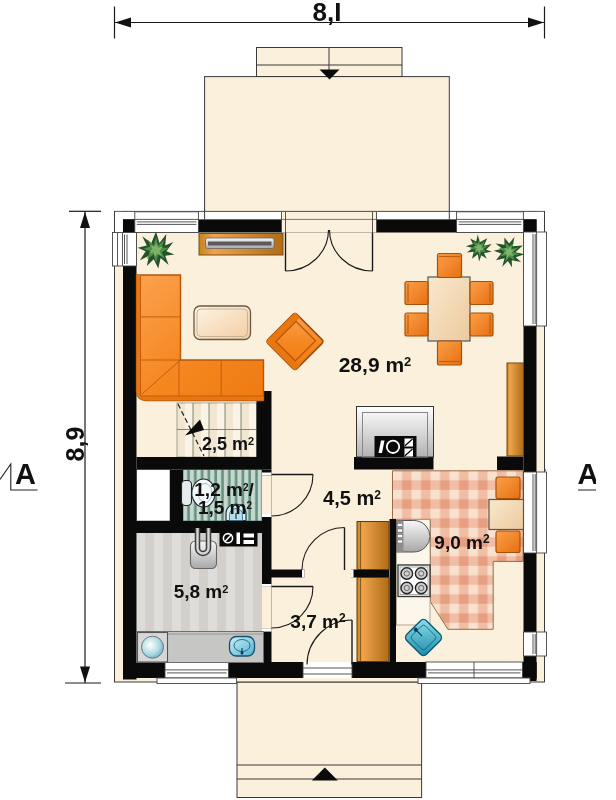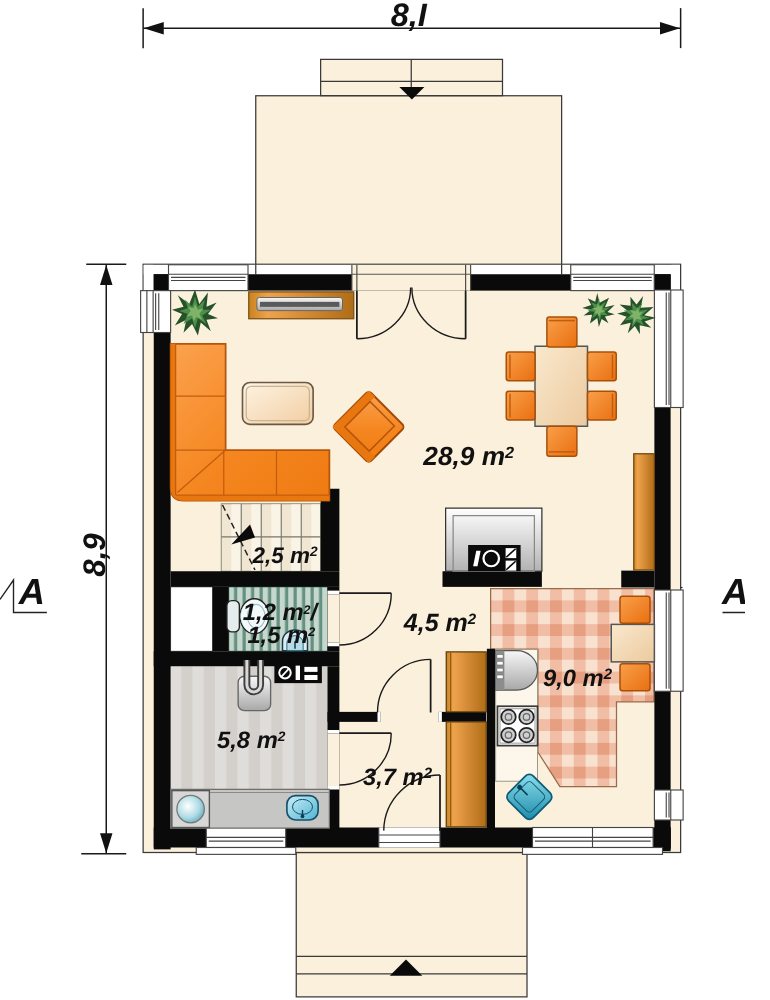--- a/index.html
+++ b/index.html
@@ -1,16 +1,16 @@
 <!DOCTYPE html>
 <html><head>
 <meta charset="utf-8">
 <style>
 html,body{margin:0;padding:0;background:#fff;}
-#page{position:relative;width:596px;height:800px;background:#7dd3fc;overflow:hidden;font-family:"Liberation Sans",sans-serif;font-style:italic;}
+#page{position:relative;width:596px;height:800px;background:#7dd3fc;overflow:hidden;font-family:"Liberation Sans",sans-serif;}
 svg{position:absolute;left:0;top:0;}
 text{font-family:"Liberation Sans",sans-serif;font-weight:bold;fill:#111;}
 </style>
 </head>
 <body>
 <div id="page">
 <svg width="616" height="800" viewBox="0 0 616 800">
 <defs>
 <linearGradient id="gOr" x1="0" y1="0" x2="1" y2="1">
 <stop offset="0" stop-color="#fba24f"></stop>

